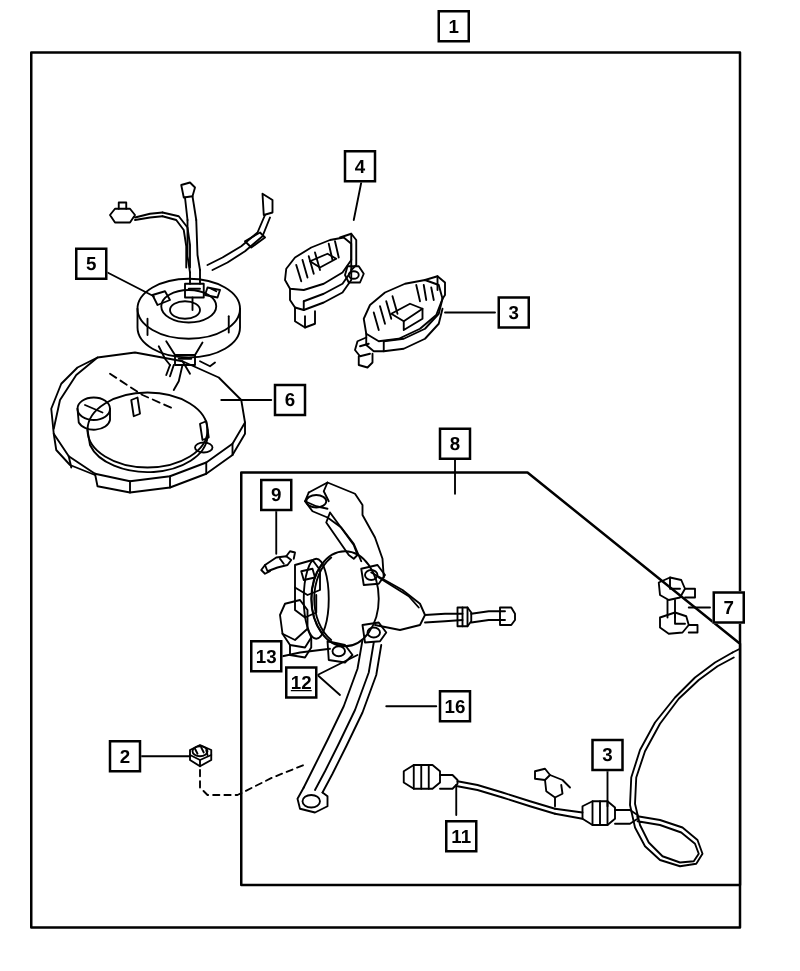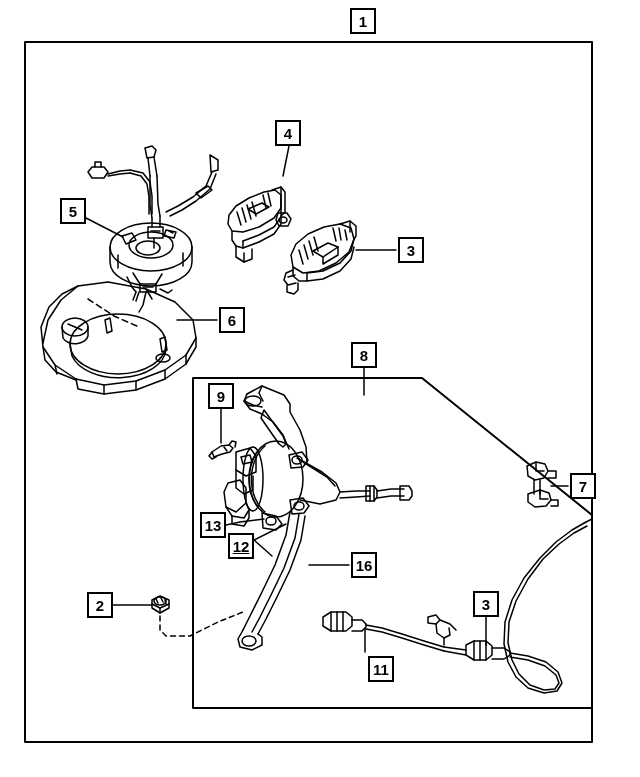--- a/index.html
+++ b/index.html
@@ -330,21 +330,21 @@
     </div>
   <div class="callout-box" style="left:351px; top:342px;">
       <span class="callout-label">8</span>
     </div>
   <div class="callout-box" style="left:208px; top:383px;">
       <span class="callout-label">9</span>
     </div>
   <div class="callout-box" style="left:473px; top:591px;">
       <span class="callout-label">3</span>
     </div>
-  <div class="callout-box" style="left:368px; top:656px;">
+  <div class="callout-box" style="left:356px; top:656px;">
       <span class="callout-label">11</span>
     </div>
   <div class="callout-box" style="left:228px; top:533px;text-decoration:underline;">
       <span class="callout-label">12</span>
     </div>
   <div class="callout-box" style="left:200px; top:512px;">
       <span class="callout-label">13</span>
     </div>
   <div class="callout-box" style="left:351px; top:552px;">
       <span class="callout-label">16</span>

